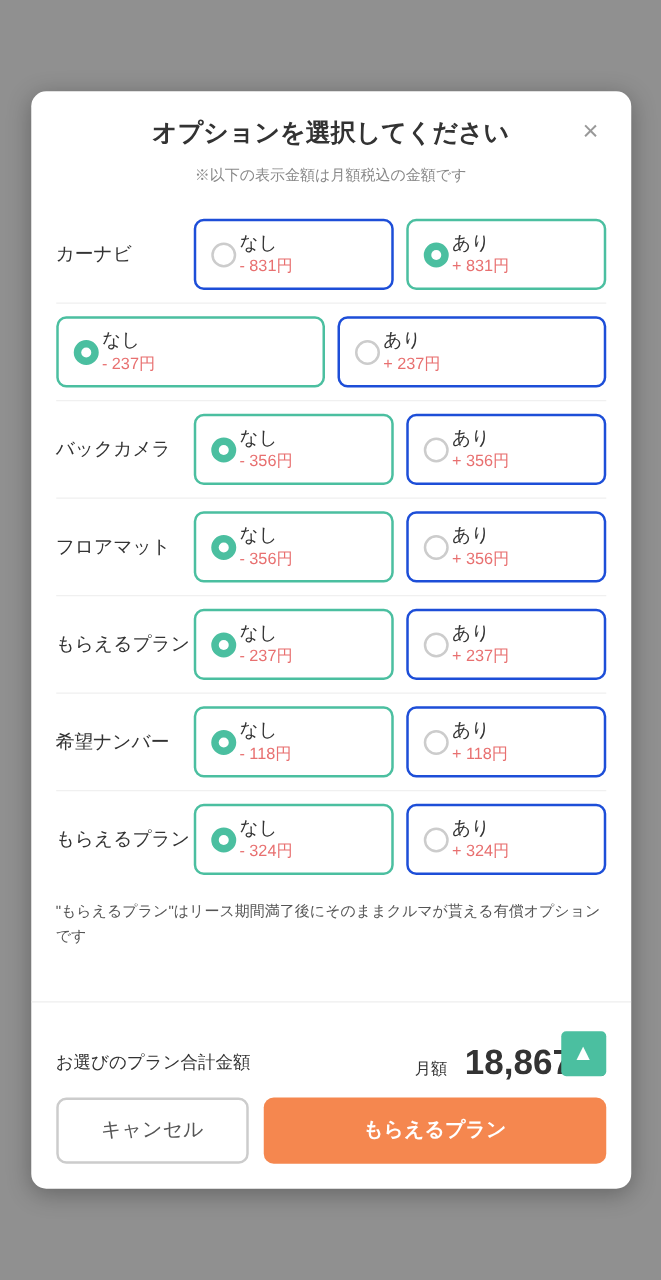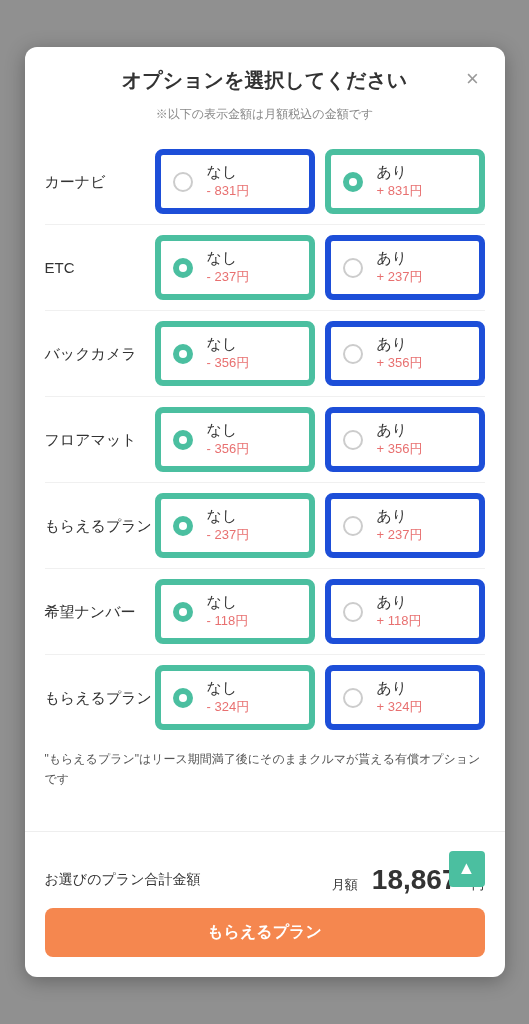--- a/index.html
+++ b/index.html
@@ -81,26 +81,26 @@
       flex-shrink: 0;
       line-height: 1.4;
     }
     .option-buttons {
       display: flex;
       gap: 10px;
       flex: 1;
     }
     .radio-btn {
       flex: 1;
-      border: 6px solid #1d4ed8;
+      border: 2px solid #1d4ed8;
       border-radius: 8px;
       padding: 8px 12px;
       display: flex;
       align-items: center;
-      gap: 14px;
+      gap: 3px;
       cursor: pointer;
       background: #fff;
       min-width: 0;
     }
     .radio-btn.selected {
       border-color: #4BBFA0;
     }
     .radio-circle {
       width: 20px;
       height: 20px;
@@ -248,21 +248,20 @@
               <div class="radio-btn selected">
                 <div class="radio-circle selected"></div>
                 <div class="radio-text">
                   <span class="radio-main">あり</span>
                   <span class="radio-price price-plus">+ 831円</span>
                 </div>
               </div>
             </div>
           </div>
           <div class="option-row">
-            <div class="option-label">ETC</div>
             <div class="option-buttons">
               <div class="radio-btn selected">
                 <div class="radio-circle selected"></div>
                 <div class="radio-text">
                   <span class="radio-main">なし</span>
                   <span class="radio-price price-minus">- 237円</span>
                 </div>
               </div>
               <div class="radio-btn">
                 <div class="radio-circle"></div>
@@ -377,18 +376,19 @@
       <div class="total-bar">
         <span class="total-label">お選びのプラン合計金額</span>
         <div class="total-amount">
           <span class="total-prefix">月額</span>
           <span class="total-number">18,867</span>
           <span class="total-suffix">円</span>
         </div>
       </div>
 
       <div class="action-buttons">
+        <button class="cancel-btn">キャンセル</button>
         <button class="submit-btn">もらえるプラン</button>
       </div>
     </div>
     <div class="scroll-top-btn">▲</div>
   </div>
 </div>
 
 </body></html>

